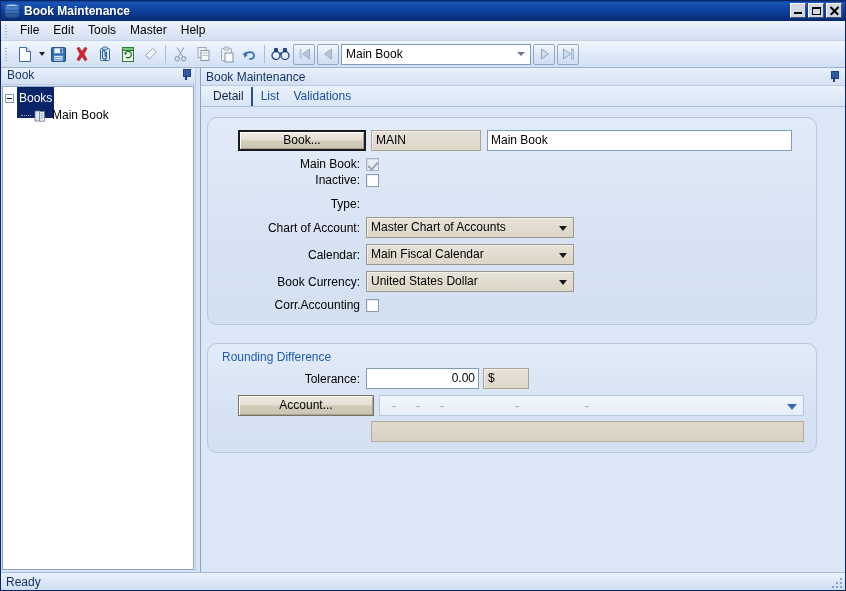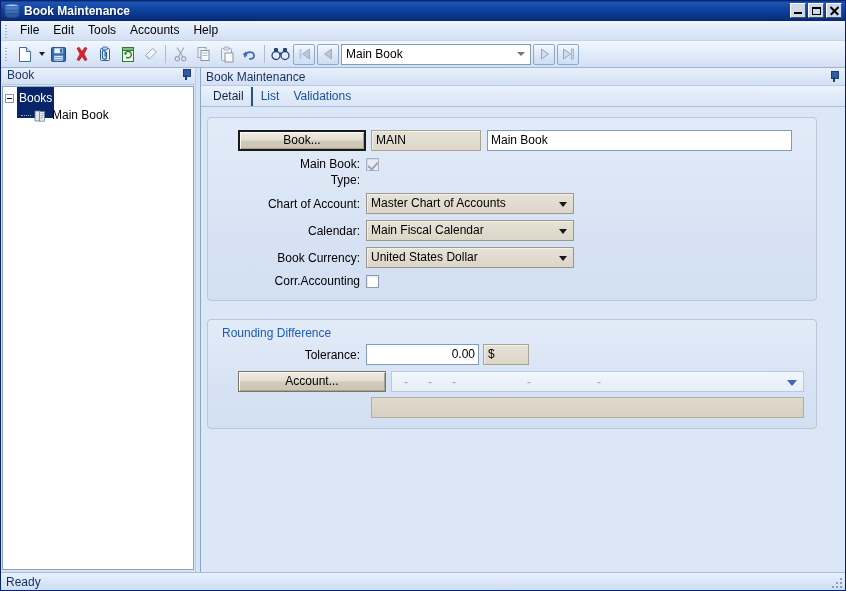--- a/index.html
+++ b/index.html
@@ -207,21 +207,21 @@
   .content {
     flex: 1 1 auto; overflow: hidden;
     background: #dbe6f6;
     padding: 10px 28px 0 6px;
   }
 
   
   .group {
     border: 1px solid #b6c7de;
     background: linear-gradient(to bottom, #e2ebf8 0%, #d7e3f4 60%, #d3e0f2 100%);
-    border-radius: 4px;
+    border-radius: 10px;
     margin-bottom: 18px;
     padding: 10px 12px 10px 12px;
     position: relative;
   }
   .group-title {
     color: #1f5bb5; font-size: 12px; margin: -2px 0 4px 2px;
   }
   .row { display: flex; align-items: center; margin-bottom: 6px; }
   .lbl {
     text-align: right; font-size: 12px; color: #000;
@@ -334,21 +334,21 @@
           <i></i>
         </div>
     </div>
   </div>
 
   <div class="menubar">
     <div class="grip"></div>
     <div class="menu-item">File</div>
     <div class="menu-item">Edit</div>
     <div class="menu-item">Tools</div>
-    <div class="menu-item">Accounts</div>
+    <div class="menu-item">Master</div>
     <div class="menu-item">Help</div>
   </div>
 
   <div class="toolbar">
     <div class="grip"></div>
 
     <div class="tb-btn">
       <svg width="16" height="17" viewBox="0 0 16 17">
         <path d="M2.5 1.5 h7 l4 4 v10 h-11 z" fill="#fdfdff" stroke="#3a6ea8" stroke-width="1"></path>
         <path d="M9.5 1.5 v4 h4" fill="#dce9f8" stroke="#3a6ea8" stroke-width="1"></path>
@@ -524,20 +524,24 @@
             <div class="btn3d focusdark" style="width:128px;margin-left:18px;">Book...</div>
             <div class="ro-field" style="width:110px;margin-left:5px;">MAIN</div>
             <div class="txt-field" style="width:305px;margin-left:6px;">Main Book</div>
           </div>
 
           <div class="row" style="margin-bottom:2px;">
             <div class="lbl w-lbl">Main Book:</div>
             <div class="chk disabled checked"></div>
           </div>
 
+          <div class="row" style="margin-bottom:10px;">
+            <div class="lbl w-lbl">Inactive:</div>
+            <div class="chk"></div>
+          </div>
 
           <div class="row">
             <div class="lbl w-lbl">Type:</div>
           </div>
 
           <div class="row">
             <div class="lbl w-lbl">Chart of Account:</div>
             <div class="combo" style="width:208px;">
               <span>Master Chart of Accounts</span>
               <span class="cb-arrow"></span>
@@ -569,21 +573,21 @@
         <div class="group" style="padding-top:8px;">
           <div class="group-title">Rounding Difference</div>
 
           <div class="row">
             <div class="lbl w-lbl">Tolerance:</div>
             <div class="txt-field" style="width:113px;text-align:right;">0.00</div>
             <div class="ro-field" style="width:46px;margin-left:4px;">$</div>
           </div>
 
           <div class="row" style="margin-bottom:0;">
-            <div class="btn3d" style="width:148px;margin-left:18px;">Account...</div>
+            <div class="btn3d" style="width:136px;margin-left:18px;">Account...</div>
             <div class="acct-combo" style="margin-left:5px;">
               <span class="seg" style="left:12px;">-</span>
               <span class="seg" style="left:36px;">-</span>
               <span class="seg" style="left:60px;">-</span>
               <span class="seg" style="left:135px;">-</span>
               <span class="seg" style="left:205px;">-</span>
               <span class="cb-arrow"></span>
             </div>
           </div>
 

